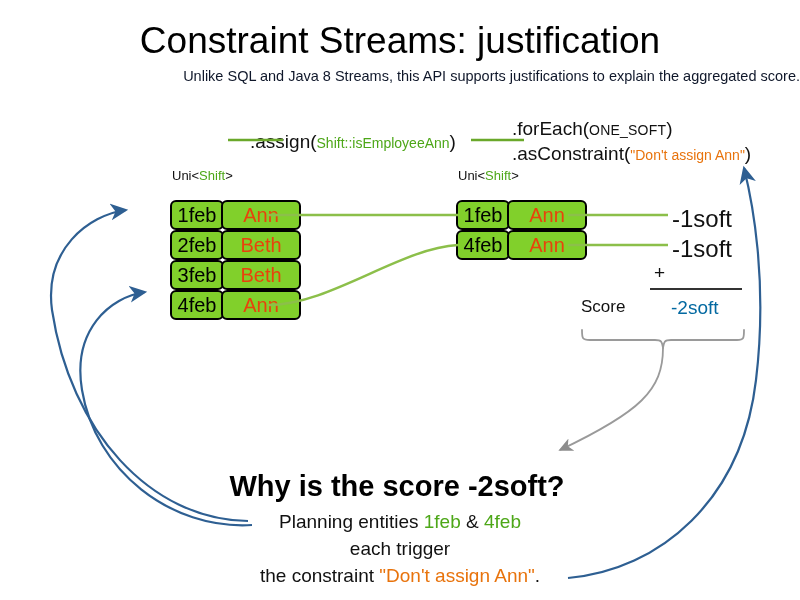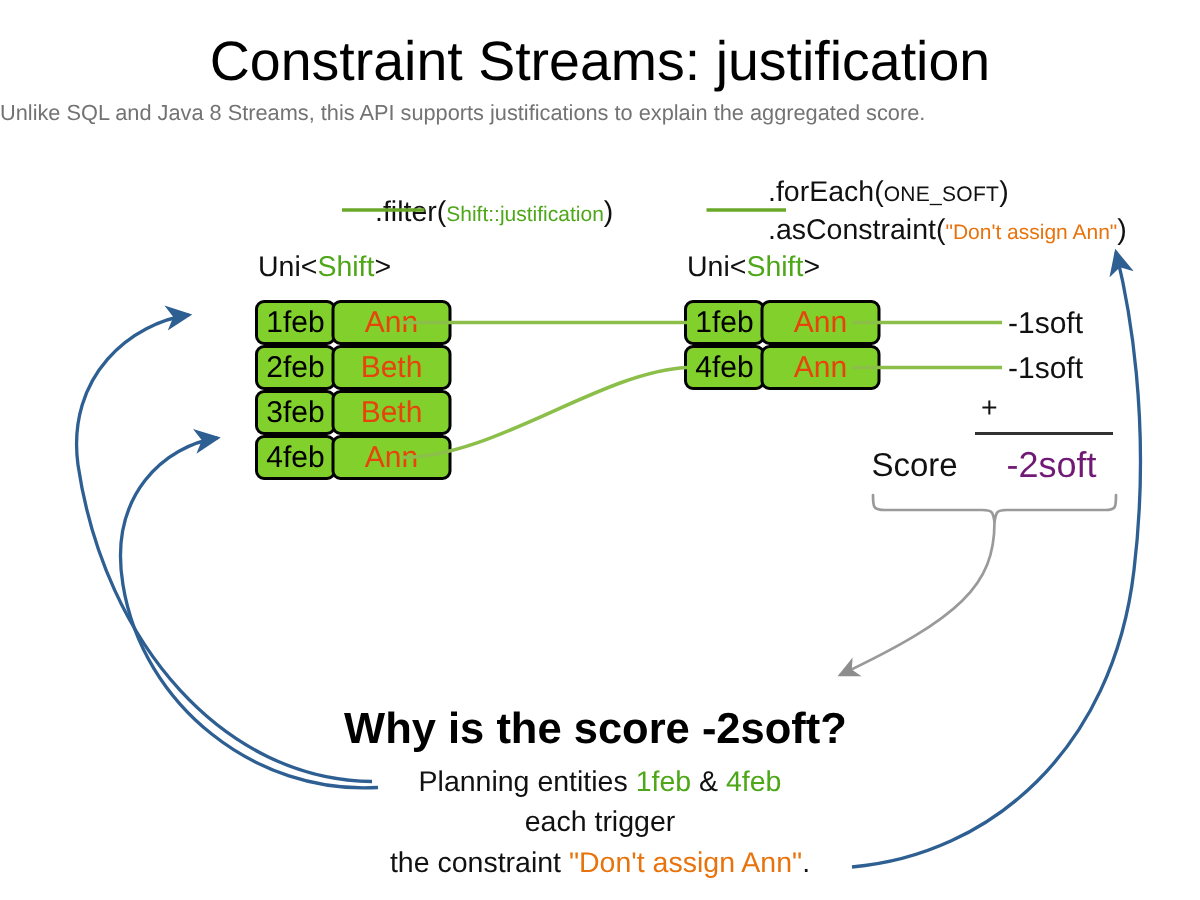--- a/index.html
+++ b/index.html
@@ -33,23 +33,23 @@
     font-weight: normal;
     letter-spacing: 0px;
     color: #000;
     white-space: nowrap;
   }
   #page-subtitle {
     position: absolute;
     top: 68px;
     left: 0;
     width: 800px;
-    text-align: left;
+    text-align: right;
     font-size: 14.5px;
-    color: #737373;
+    color: #0f172a;
     white-space: nowrap;
   }
   
   .code {
     position: absolute;
     font-size: 19px;
     color: #111111;
     white-space: nowrap;
   }
   #code-foreach { left: 18px;  top: 131px; }
@@ -58,21 +58,21 @@
   #code-asconstraint { left: 512px; top: 143px; }
 
   .tok-type  { color: #4da718; }
   .tok-str   { color: #e8730c; }
   .small-ref { font-size: 14px; color: #4da718; }
   .smallcaps { font-size: 14px; letter-spacing: .2px; }
 
   
   .uni-label {
     position: absolute;
-    font-size: 19px;
+    font-size: 13px;
     color: #111;
     white-space: nowrap;
   }
   #uni-left  { left: 172px; top: 168px; }
   #uni-right { left: 458px; top: 168px; }
 
   
   .fact-row {
     position: absolute;
     display: flex;
@@ -96,21 +96,21 @@
     color: #000000;
   }
   .cell-name {
     width: 80px;
     margin-left: -3px;
     color: #e8430c;
   }
   
   .soft-label {
     position: absolute;
-    font-size: 20px;
+    font-size: 24px;
     color: #111;
     white-space: nowrap;
   }
   #soft-1 { left: 672px; top: 205px; }
   #soft-2 { left: 672px; top: 235px; }
 
   
   #sum-plus {
     position: absolute;
     left: 654px;
@@ -123,29 +123,29 @@
     left: 650px;
     top: 288px;
     width: 92px;
     height: 2px;
     background: #333333;
   }
   #score-word {
     position: absolute;
     left: 581px;
     top: 297px;
-    font-size: 22px;
+    font-size: 17px;
     color: #111;
   }
   #score-total {
     position: absolute;
     left: 671px;
     top: 297px;
-    font-size: 24px;
-    color: #701a75;
+    font-size: 19px;
+    color: #0369a1;
   }
 
   
   #why-heading {
     position: absolute;
     left: 0;
     top: 470px;
     width: 800px;
     text-align: center;
     font-size: 29px;
@@ -179,21 +179,21 @@
 </style>
 </head>
 <body>
 
 <div class="slide">
 
   <div id="page-title">Constraint Streams: justification</div>
   <div id="page-subtitle">Unlike SQL and Java 8 Streams, this API supports justifications to explain the aggregated score.</div>
 
 
-  <div class="code" id="code-filter"><span>.filter(</span><span class="small-ref">Shift::justification</span><span>)</span></div>
+  <div class="code" id="code-filter"><span>.assign(</span><span class="small-ref">Shift::isEmployeeAnn</span><span>)</span></div>
 
   <div class="code" id="code-penalize"><span>.forEach(</span><span class="smallcaps">ONE_SOFT</span><span>)</span></div>
 
   <div class="code" id="code-asconstraint"><span>.asConstraint(</span><span class="tok-str small-ref" style="color:#e8730c">"Don't assign Ann"</span><span>)</span></div>
 
   <div class="uni-label" id="uni-left"><span>Uni&lt;</span><span class="tok-type">Shift</span><span>&gt;</span></div>
 
   <div class="uni-label" id="uni-right"><span>Uni&lt;</span><span class="tok-type">Shift</span><span>&gt;</span></div>
 
   <div class="fact-row" style="left:170px; top:200px;">

